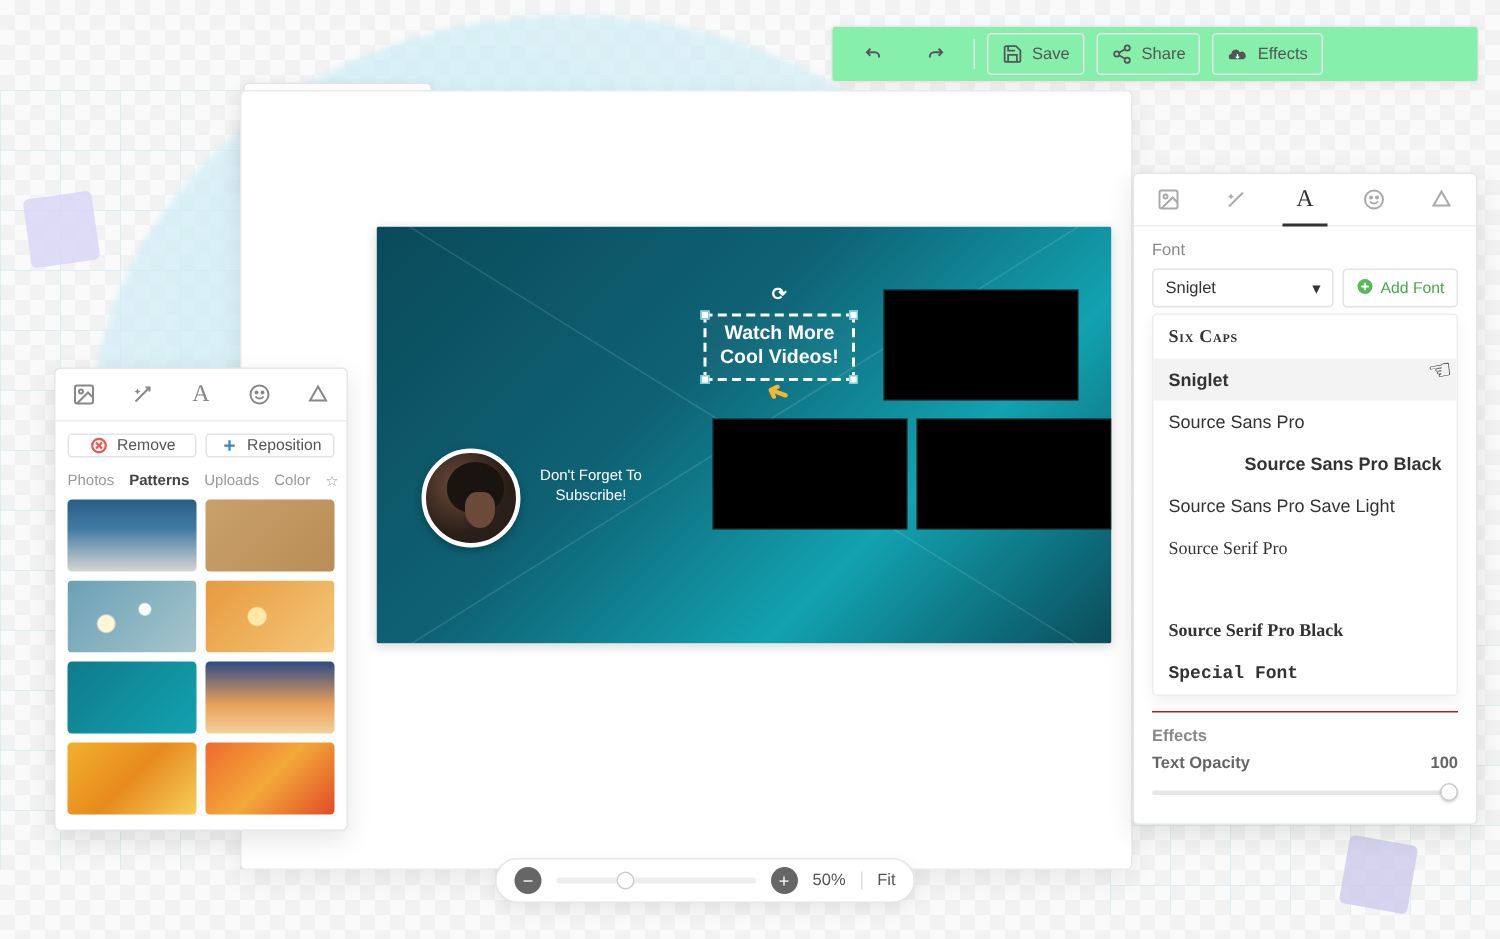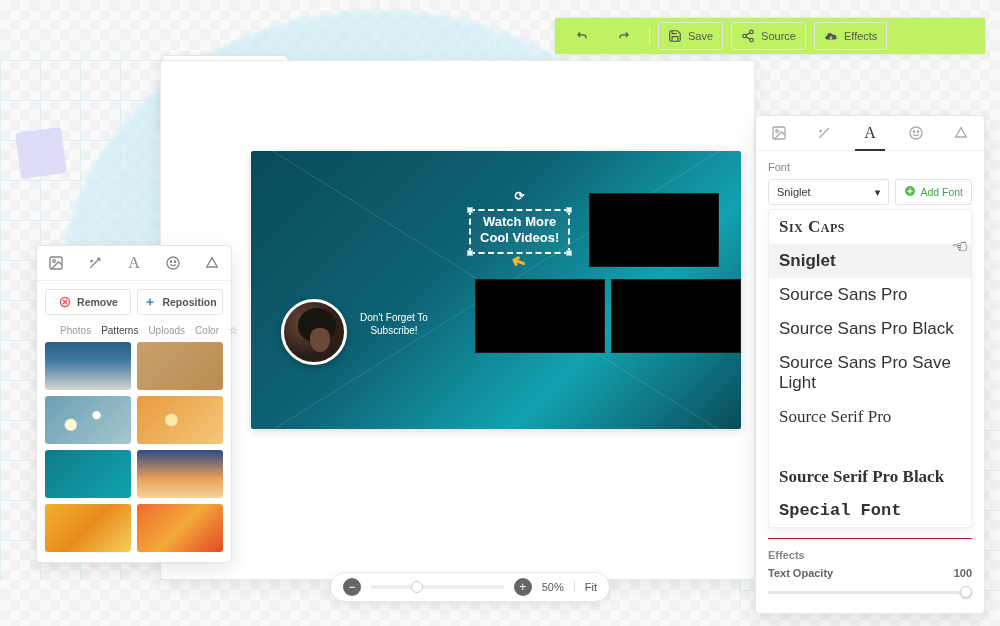--- a/index.html
+++ b/index.html
@@ -26,21 +26,21 @@
     background-size: 40px 40px; opacity:.5; }
   .bg-sticker1 { position:absolute; top:130px; left:18px; width:46px; height:46px; background:#d7d5f5; transform:rotate(-8deg); border-radius:4px; opacity:.8;}
   .bg-sticker2 { position:absolute; bottom:20px; right:58px; width:46px; height:46px; background:#cfcceb; transform:rotate(10deg); border-radius:4px; opacity:.85;}
 
   
   .create-menu { position:absolute; top:55px; left:162px; width:126px; background:#fff; border:1px solid #e5e5e5; border-radius:4px; box-shadow:0 4px 12px rgba(0,0,0,.08); padding:6px 0; font-size:11px; color:#555;}
   .create-menu .row { display:flex; align-items:center; gap:8px; padding:6px 10px; cursor:pointer;}
   .ic { width:14px; height:14px; display:inline-flex; align-items:center; justify-content:center; }
 
   
-  .top-toolbar { position:absolute; top:17px; left:554px; width:432px; height:38px; background:#bef264; border:1px solid #e8e8e8; border-radius:3px; box-shadow:0 2px 8px rgba(0,0,0,.05); display:flex; align-items:center; padding:0 10px; gap:8px; font-size:11px; color:#555;}
+  .top-toolbar { position:absolute; top:17px; left:554px; width:432px; height:38px; background:#86efac; border:1px solid #e8e8e8; border-radius:3px; box-shadow:0 2px 8px rgba(0,0,0,.05); display:flex; align-items:center; padding:0 10px; gap:8px; font-size:11px; color:#555;}
   .tool-btn { display:flex; align-items:center; gap:6px; padding:6px 9px; border:1px solid transparent; border-radius:3px; cursor:pointer;}
   .tool-btn.bordered { border-color:#e5e5e5;}
   .sep { width:1px; height:20px; background:#e5e5e5;}
 
   
   .canvas-wrap { position:absolute; top:60px; left:160px; width:595px; height:520px; background:#fff; border:1px solid #eaeaea; border-radius:4px; box-shadow:0 6px 18px rgba(0,0,0,.07);}
   .canvas { position:absolute; top:90px; left:90px; width:490px; height:278px; overflow:hidden; border-radius:2px; box-shadow:0 2px 8px rgba(0,0,0,.15);}
   .canvas-bg { position:absolute; inset:0; background:linear-gradient(135deg,#0a4a5a 0%, #0e6274 40%, #12a2b0 70%, #0b4c5a 100%);}
   .canvas-lines { position:absolute; inset:0;}
   .canvas-lines::before, .canvas-lines::after { content:""; position:absolute; background:rgba(255,255,255,.12);}
@@ -58,60 +58,60 @@
   .text-sel .handle { position:absolute; width:6px; height:6px; background:#fff; border:1px solid #7fced9;}
   .h-tl{top:-4px;left:-4px}.h-tr{top:-4px;right:-4px}.h-bl{bottom:-4px;left:-4px}.h-br{bottom:-4px;right:-4px}
   .rot-handle { position:absolute; top:-22px; left:50%; transform:translateX(-50%); color:#fff; font-size:12px;}
   .arrow-dec { position:absolute; color:#f7b531; font-size:18px; font-weight:bold;}
 
   
   .assets-panel { position:absolute; top:245px; left:36px; width:196px; background:#fff; border:1px solid #e6e6e6; border-radius:4px; box-shadow:0 6px 18px rgba(0,0,0,.1); z-index:5;}
   .assets-tabs { display:flex; border-bottom:1px solid #eee;}
   .assets-tabs .t { flex:1; height:34px; display:flex; align-items:center; justify-content:center; cursor:pointer; color:#888;}
   .assets-actions { display:flex; gap:6px; padding:8px 8px 0;}
-  .pill { flex:1; display:flex; align-items:center; justify-content:center; gap:5px; height:26px; border:1px solid #e4e4e4; border-radius:3px; font-size:10.5px; color:#555; cursor:pointer;font-weight:bold;}
-  .assets-subtabs { display:flex; gap:10px; padding:10px 23px 6px; font-size:10px; color:#999;}
-  .assets-subtabs .sel { color:#444; font-weight:400;}
+  .pill { flex:1; display:flex; align-items:center; justify-content:center; gap:5px; height:16px; border:1px solid #e4e4e4; border-radius:3px; font-size:10.5px; color:#555; cursor:pointer;}
+  .assets-subtabs { display:flex; gap:10px; padding:10px 8px 6px; font-size:10px; color:#999;}
+  .assets-subtabs .sel { color:#444; font-weight:700;}
   .assets-subtabs .star { margin-left:auto;}
   .swatches { display:grid; grid-template-columns:1fr 1fr; gap:6px; padding:0 8px 10px;}
   .sw { height:48px; border-radius:3px; cursor:pointer;}
 
   
   .font-panel { position:absolute; top:115px; right:15px; width:230px; background:#fff; border:1px solid #e6e6e6; border-radius:4px; box-shadow:0 6px 18px rgba(0,0,0,.1); z-index:6;}
   .font-tabs { display:flex; border-bottom:1px solid #eee;}
   .font-tabs .t { flex:1; height:34px; display:flex; align-items:center; justify-content:center; cursor:pointer; color:#999; position:relative;}
   .font-tabs .t.active { color:#333;}
   .font-tabs .t.active::after { content:""; position:absolute; bottom:-1px; left:8px; right:8px; height:2px; background:#333;}
   .font-body { padding:10px 12px 14px;}
   .font-label { font-size:11px; color:#888; margin-bottom:6px;}
   .font-row { display:flex; gap:6px; margin-bottom:4px;}
   .font-select { flex:1; height:26px; border:1px solid #e3e3e3; border-radius:3px; display:flex; align-items:center; justify-content:space-between; padding:0 8px; font-size:11px; color:#333; cursor:pointer;}
   .add-font { height:26px; padding:0 8px; border:1px solid #e3e3e3; border-radius:3px; display:flex; align-items:center; gap:4px; font-size:10.5px; color:#4a4; cursor:pointer;}
   .font-dd { position:relative; margin-top:4px; background:#fff; border:1px solid #eee; border-radius:3px; box-shadow:0 4px 10px rgba(0,0,0,.06);}
-  .font-dd .opt { padding:7px 10px; font-size:17px; cursor:pointer; color:#333;}
+  .font-dd .opt { padding:7px 10px; font-size:12px; cursor:pointer; color:#333;}
   .font-dd .opt:hover,.font-dd .opt.hover { background:#f3f3f3;}
   .effects-sec { border-top:1px solid #b91c1c; margin-top:10px; padding-top:10px;font-weight:bold;}
   .eff-row { display:flex; justify-content:space-between; font-size:11px; color:#666; margin-bottom:6px;}
   .slider { position:relative; height:14px;}
   .slider-track { position:absolute; top:6px; left:0; right:0; height:3px; background:#e6e6e6; border-radius:2px;}
   .slider-thumb { position:absolute; top:1px; right:0; width:12px; height:12px; background:#fff; border:1px solid #ccc; border-radius:50%; box-shadow:0 1px 2px rgba(0,0,0,.2);}
 
   .pointer-cursor { position:absolute; top:236px; right:32px; font-size:18px; z-index:8; transform:rotate(-10deg);}
   
   
   .zoom-bar { position:absolute; bottom:24px; left:330px; width:280px; height:30px; background:#fff; border:1px solid #e6e6e6; border-radius:16px; box-shadow:0 4px 12px rgba(0,0,0,.08); display:flex; align-items:center; padding:0 12px; gap:10px; font-size:11px; color:#555; z-index:4;}
   .zoom-bar .track { flex:1; position:relative; height:4px; background:#eee; border-radius:2px;}
   .zoom-bar .thumb { position:absolute; left:30%; top:-4px; width:12px; height:12px; background:#fff; border:1px solid #ccc; border-radius:50%;}
   .circ-btn { width:18px; height:18px; border-radius:50%; background:#666; color:#fff; display:flex; align-items:center; justify-content:center; font-size:12px; cursor:pointer;}
 
   
   .f-smallcaps { font-variant: small-caps; letter-spacing:.5px; font-weight:700; font-family: Georgia, serif;}
   .f-sniglet   { font-weight:600;}
   .f-sans      { }
-  .f-sansblack { font-weight:400;}
+  .f-sansblack { font-weight:700;text-align:right;}
   .f-sanslight { font-weight:300; color:#888;}
   .f-serif     { font-family: Georgia, serif;}
   .f-serifblack{ font-family: Georgia, serif; font-weight:900;margin-top:26px;}
   .f-seriflight{ font-family: Georgia, serif; font-weight:300; color:#888;}
   .f-typewriter{ font-family: "Courier New", monospace; font-weight:700;}
   .f-stint     { font-family: Georgia, serif; letter-spacing:1px;}
 </style>
 </head>
 <body>
 
@@ -174,21 +174,21 @@
   </div>
   <div class="tool-btn bordered">
     <span class="ic">
         <svg width="14" height="14" viewBox="0 0 24 24" fill="none" stroke="#555" stroke-width="2">
           <circle cx="18" cy="5" r="3"></circle>
           <circle cx="6" cy="12" r="3"></circle>
           <circle cx="18" cy="19" r="3"></circle>
           <path d="M8.6 13.5l6.8 4M15.4 6.5l-6.8 4"></path>
         </svg>
       </span>
-    <span>Source</span>
+    <span>Share</span>
   </div>
   <div class="tool-btn bordered">
     <span class="ic">
         <svg width="14" height="14" viewBox="0 0 24 24" fill="#555">
           <path d="M19 18H5a3 3 0 0 1 0-6 5 5 0 0 1 9.6-2A4 4 0 0 1 19 18z"></path>
           <path d="M12 12v5m0 0l-2-2m2 2l2-2" stroke="#fff" stroke-width="1.5" fill="none"></path>
         </svg>
       </span>
     <span>Effects</span>
   </div>

